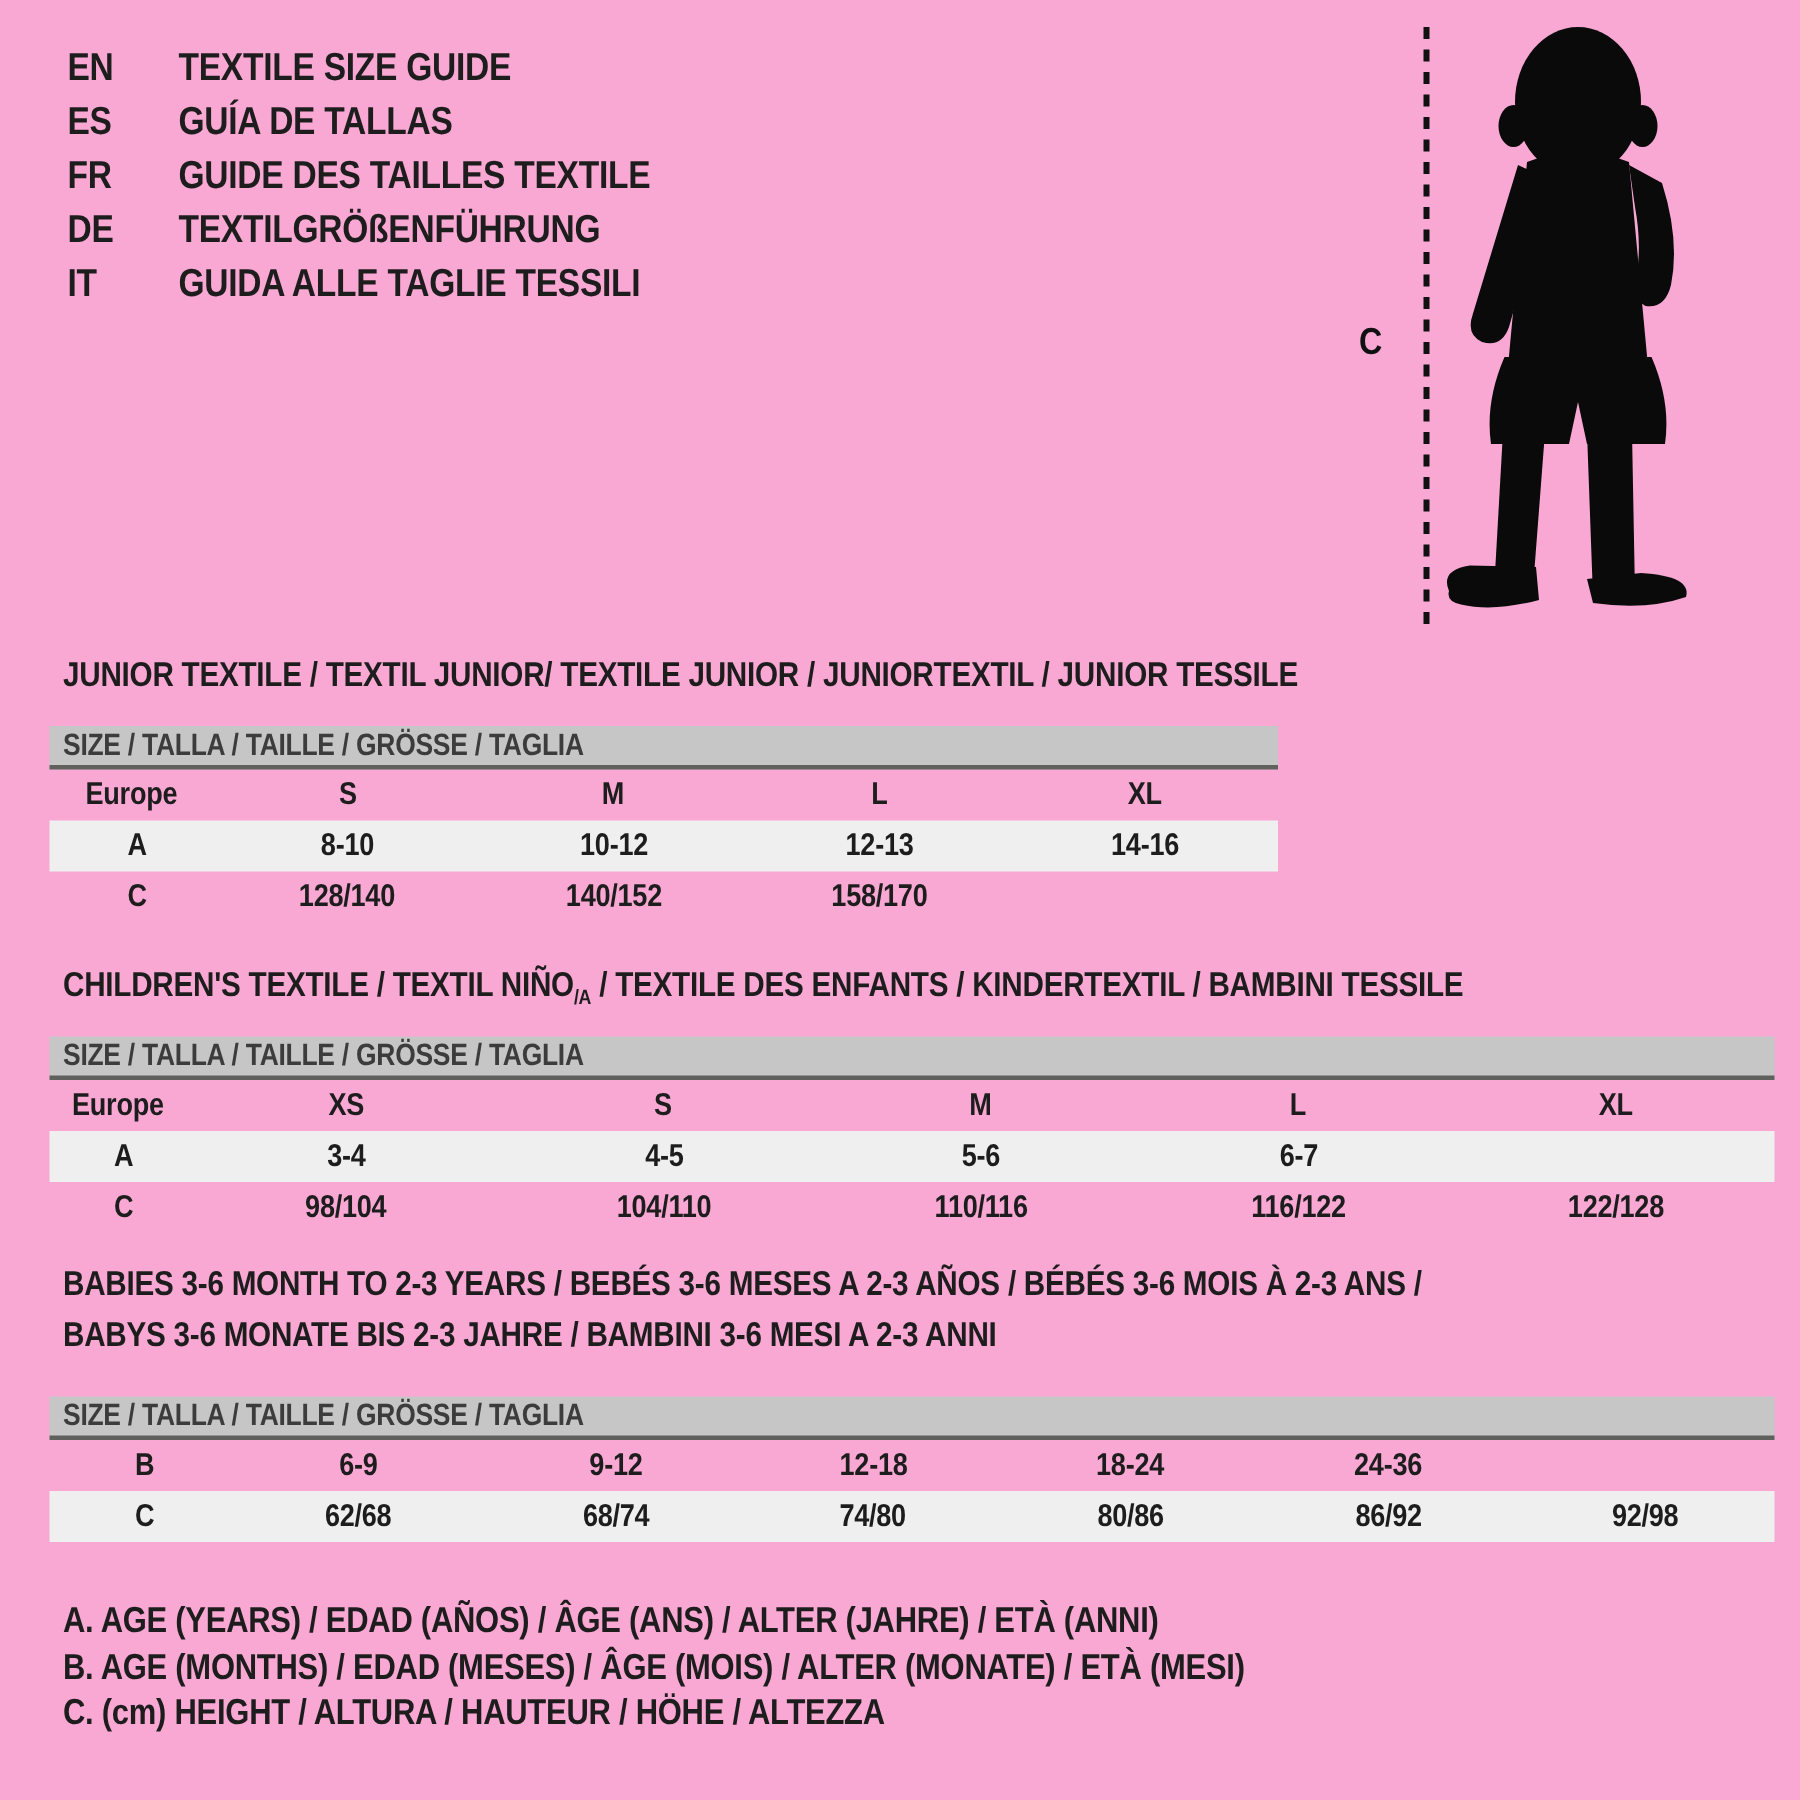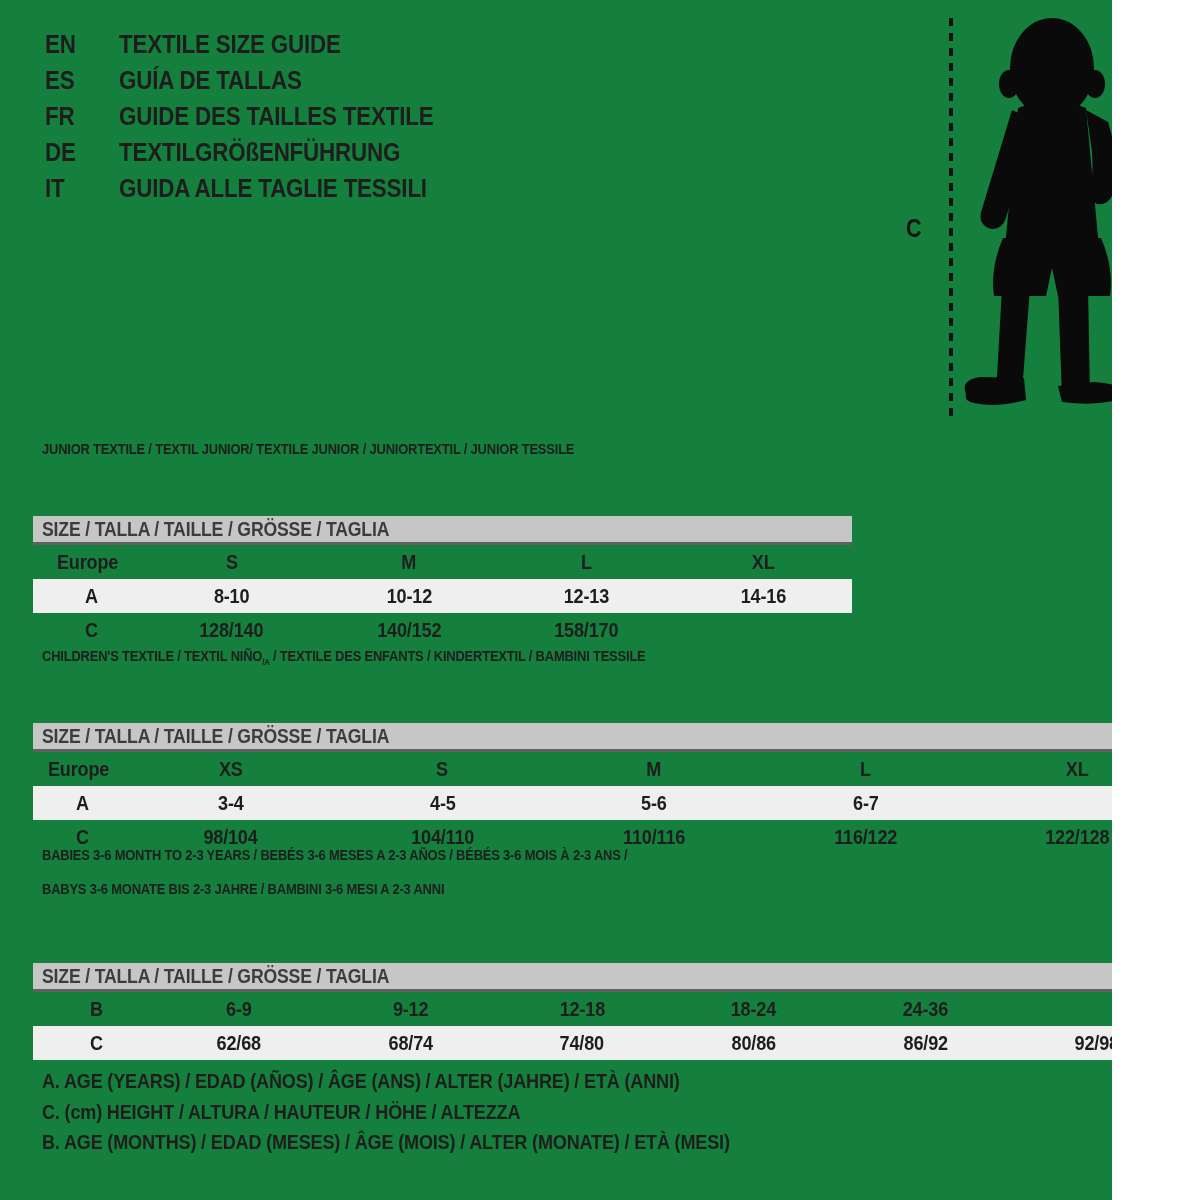--- a/index.html
+++ b/index.html
@@ -1,56 +1,56 @@
 <!DOCTYPE html>
 <html><head>
 <meta charset="utf-8">
 <style>
   html,body{margin:0;padding:0;background:#ffffff;}
   .page{
-    position:relative;width:1112px;height:1200px;background:#15803d;overflow:hidden;
+    position:relative;width:1200px;height:1200px;background:#f9a8d4;overflow:hidden;
     font-family:"Liberation Sans",sans-serif;font-weight:bold;color:#1d1d1d;
   }
   
   .condl{display:inline-block;transform:scaleX(0.86);transform-origin:0 50%;letter-spacing:-0.2px;white-space:nowrap;}
   .condc{display:inline-block;transform:scaleX(0.86);letter-spacing:-0.2px;white-space:nowrap;}
 
   
   .lang-block{position:absolute;left:45px;top:26px;font-size:26px;line-height:36px;}
   .lang-row{display:flex;}
   .lang-code{width:74px;flex:none;}
 
   
   .figure{position:absolute;left:900px;top:10px;width:260px;height:412px;}
   .figure svg{display:block;width:260px;height:412px;}
   .figure-c{position:absolute;left:6px;top:204px;font-size:25px;color:#111;}
 
   
-  .section-title{position:absolute;left:42px;font-size:15px;line-height:24px;}
+  .section-title{position:absolute;left:42px;font-size:23px;line-height:24px;}
   .section-title sub{font-size:0.6em;}
   .title-babies{line-height:34px;}
 
   
-  .table{position:absolute;left:33px;margin-top:32px;}
+  .table{position:absolute;left:33px;}
   .t-junior{width:819px;}
   .t-wide{width:1150px;}
   .size-bar{
     box-sizing:border-box;height:29px;background:#c6c6c6;border-bottom:3px solid #60605f;
     line-height:26px;padding-left:9px;font-size:20.5px;color:#3c3c3c;
   }
   .trow{display:grid;height:34px;line-height:34px;font-size:21px;}
   .cols5{grid-template-columns:110px repeat(4,1fr);}
   .cols6{grid-template-columns:92px repeat(5,1fr);}
   .cols7{grid-template-columns:120px repeat(6,1fr);}
   .trow.shaded{background:#efefef;}
   .cell{text-align:center;overflow:hidden;}
   .cell.label{text-align:center;padding-left:9px;}
 
   
-  .legend{position:absolute;left:42px;top:1066px;font-size:21px;line-height:30.5px;}
+  .legend{position:absolute;left:42px;top:1066px;font-size:24px;line-height:30.5px;}
 </style>
 </head>
 <body>
 
 <div class="page">
 
   <div class="lang-block">
     <div class="lang-row">
       <span class="lang-code condl">EN</span>
       <span class="condl">TEXTILE SIZE GUIDE</span>
@@ -176,17 +176,17 @@
       <div class="cell"><span class="condc">68/74</span></div>
       <div class="cell"><span class="condc">74/80</span></div>
       <div class="cell"><span class="condc">80/86</span></div>
       <div class="cell"><span class="condc">86/92</span></div>
       <div class="cell"><span class="condc">92/98</span></div>
     </div>
   </div>
 
   <div class="legend">
     <div><span class="condl">A. AGE (YEARS) / EDAD (AÑOS) / ÂGE (ANS) / ALTER (JAHRE) / ETÀ (ANNI)</span></div>
+    <div><span class="condl">B. AGE (MONTHS) / EDAD (MESES) / ÂGE (MOIS) / ALTER (MONATE) / ETÀ (MESI)</span></div>
     <div><span class="condl">C. (cm) HEIGHT / ALTURA / HAUTEUR / HÖHE / ALTEZZA</span></div>
-    <div><span class="condl">B. AGE (MONTHS) / EDAD (MESES) / ÂGE (MOIS) / ALTER (MONATE) / ETÀ (MESI)</span></div>
   </div>
 
 </div>
 
 </body></html>

